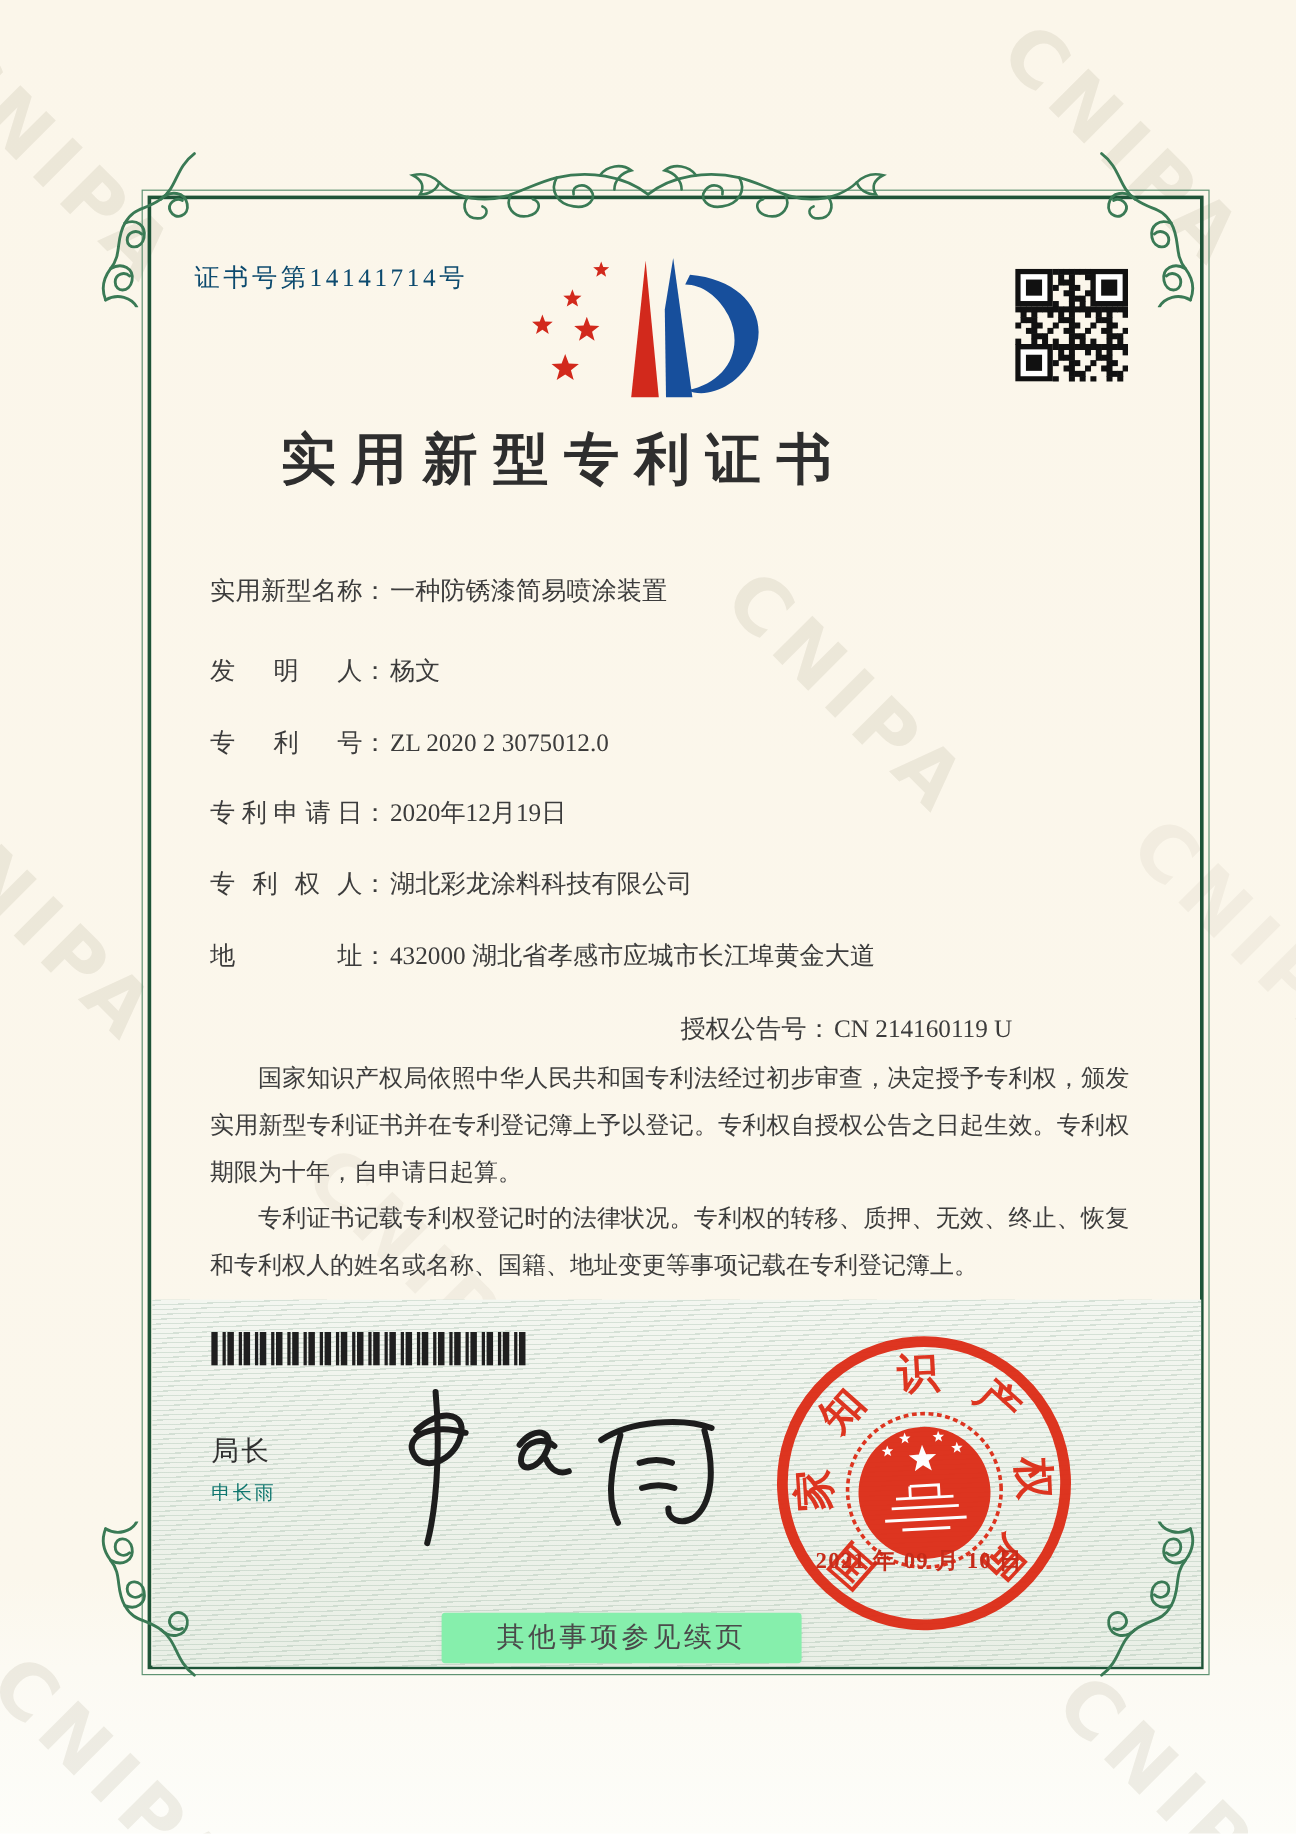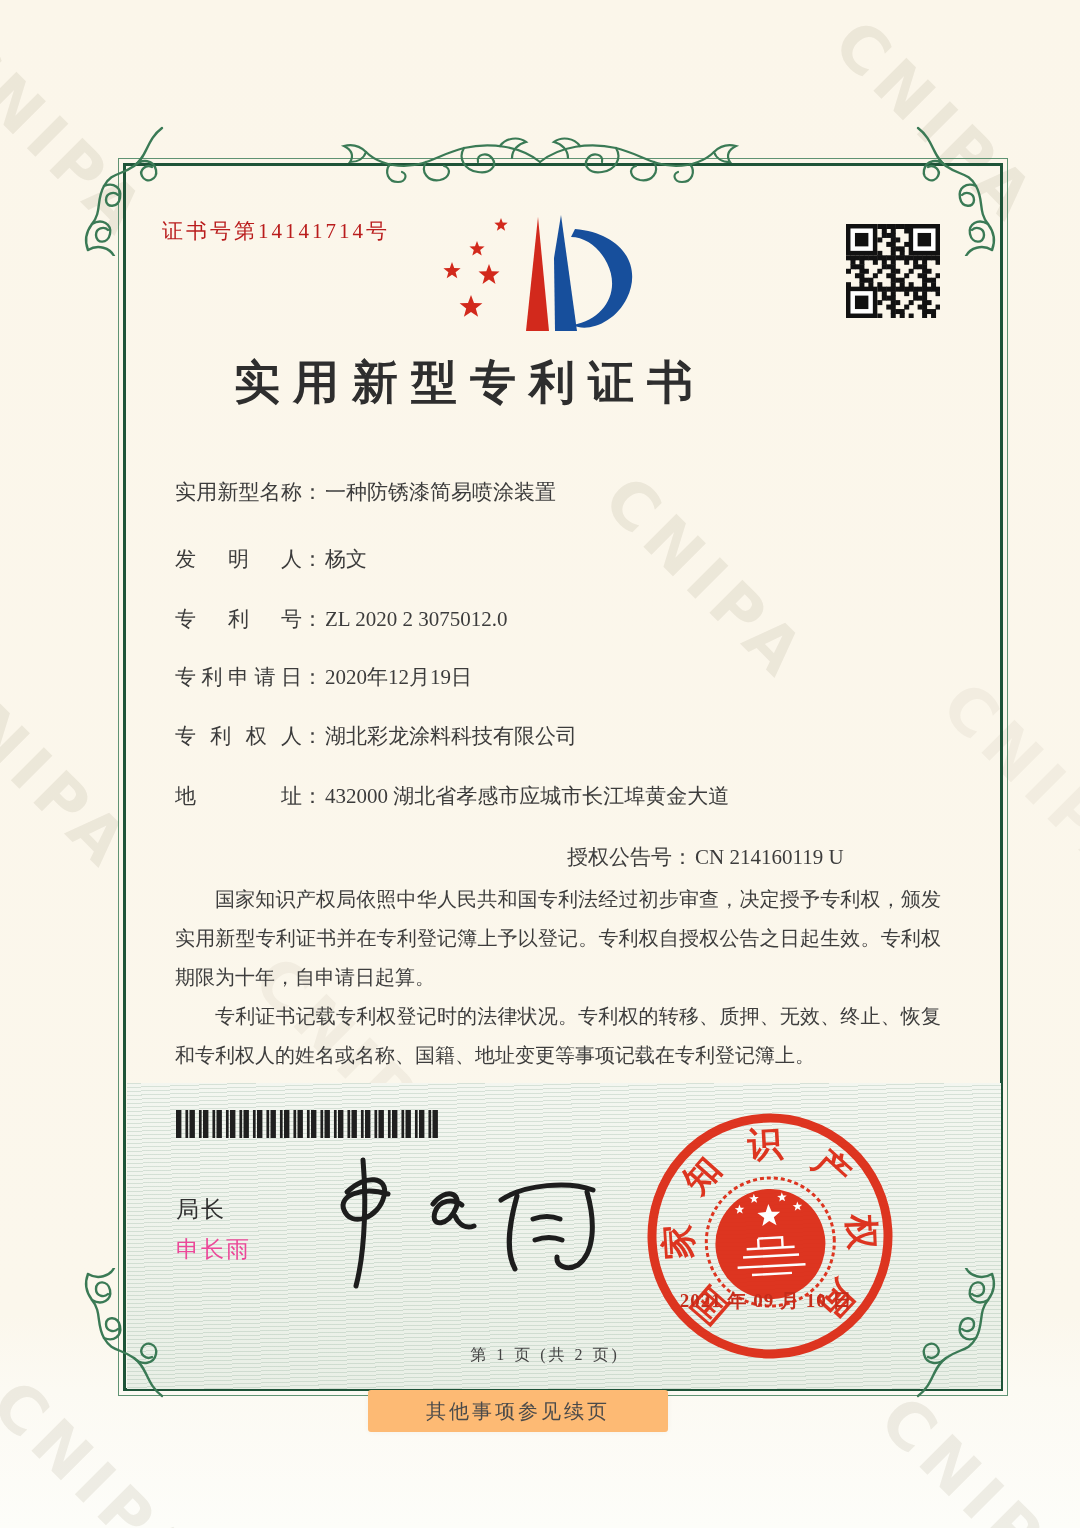--- a/index.html
+++ b/index.html
@@ -41,21 +41,21 @@
   
   .guilloche{
     position:absolute;left:127px;top:1083px;width:874px;height:306px;
     background:
       repeating-linear-gradient(178deg,rgba(110,150,125,0.22) 0 1px,transparent 1px 4px),
       linear-gradient(180deg,#f3f6f0,#e9efe6);
   }
   
   .cert-number{
     position:absolute;left:162px;top:217px;
-    font-size:21px;letter-spacing:3px;color:#b91c1c;
+    font-size:21px;letter-spacing:3px;color:#0c4a6e;
   }
   .logo-wrap{position:absolute;left:0;top:203px;width:1080px;text-align:center;}
   .qr-wrap{position:absolute;left:846px;top:224px;width:94px;height:94px;}
   .title{
     position:absolute;left:0;top:352px;width:940px;text-align:center;
     font-size:46px;font-weight:700;letter-spacing:13px;color:#2e2e2e;
   }
   
   .fields{position:absolute;left:175px;top:470px;width:770px;font-size:21px;}
   .field-row{position:absolute;left:0;white-space:nowrap;}
@@ -67,35 +67,35 @@
   .grant-no{position:absolute;left:392px;top:0;}
   
   .body-text{
     position:absolute;left:175px;top:880px;width:766px;
     font-size:20px;line-height:39px;text-align:justify;color:#3d3d3d;
   }
   .body-text p{text-indent:2em;}
   
   .barcode{position:absolute;left:176px;top:1110px;}
   .director-title{position:absolute;left:176px;top:1194px;font-size:23px;letter-spacing:2px;color:#2f2f2f;font-family:Liberation Sans, sans-serif;}
-  .director-name{position:absolute;left:176px;top:1234px;font-size:23px;letter-spacing:2px;color:#ec4899;font-family:Liberation Serif, serif;}
+  .director-name{position:absolute;left:176px;top:1234px;font-size:16px;letter-spacing:2px;color:#0f766e;font-family:Liberation Serif, serif;}
   .signature{position:absolute;left:295px;top:1152px;}
   .seal{position:absolute;left:642px;top:1108px;width:256px;height:256px;transform:rotate(-3deg);opacity:0.95;}
   .seal-date{
     position:absolute;left:638px;top:1288px;width:256px;text-align:center;
     font-size:19px;font-weight:700;color:#c62c1a;letter-spacing:1px;white-space:nowrap;
   }
   .footer-page{
     position:absolute;left:100px;top:1345px;width:890px;text-align:center;
     font-size:16px;letter-spacing:3px;color:#444;
   }
   .bottom-note-box{
-    position:absolute;left:368px;top:1390px;width:300px;height:42px;
-    background:#fdba74;border-radius:3px;box-shadow:0 0 6px rgba(0,0,0,0.04);
-    text-align:center;line-height:42px;font-size:20px;letter-spacing:3px;color:#4a4a4a;
+    position:absolute;left:368px;top:1344px;width:300px;height:42px;
+    background:#86efac;border-radius:3px;box-shadow:0 0 6px rgba(0,0,0,0.04);
+    text-align:center;line-height:42px;font-size:23px;letter-spacing:3px;color:#4a4a4a;
   }
 </style>
 </head>
 <body>
 
 <div class="wm" style="transform:translate(-18px,20px) rotate(45deg)">CNIPA</div>
 <div class="wm" style="transform:translate(872px,6px) rotate(45deg)">CNIPA</div>
 <div class="wm" style="transform:translate(642px,462px) rotate(45deg)">CNIPA</div>
 <div class="wm" style="transform:translate(-34px,652px) rotate(45deg)">CNIPA</div>
 <div class="wm faint" style="transform:translate(292px,942px) rotate(45deg)">CNIPA</div>

